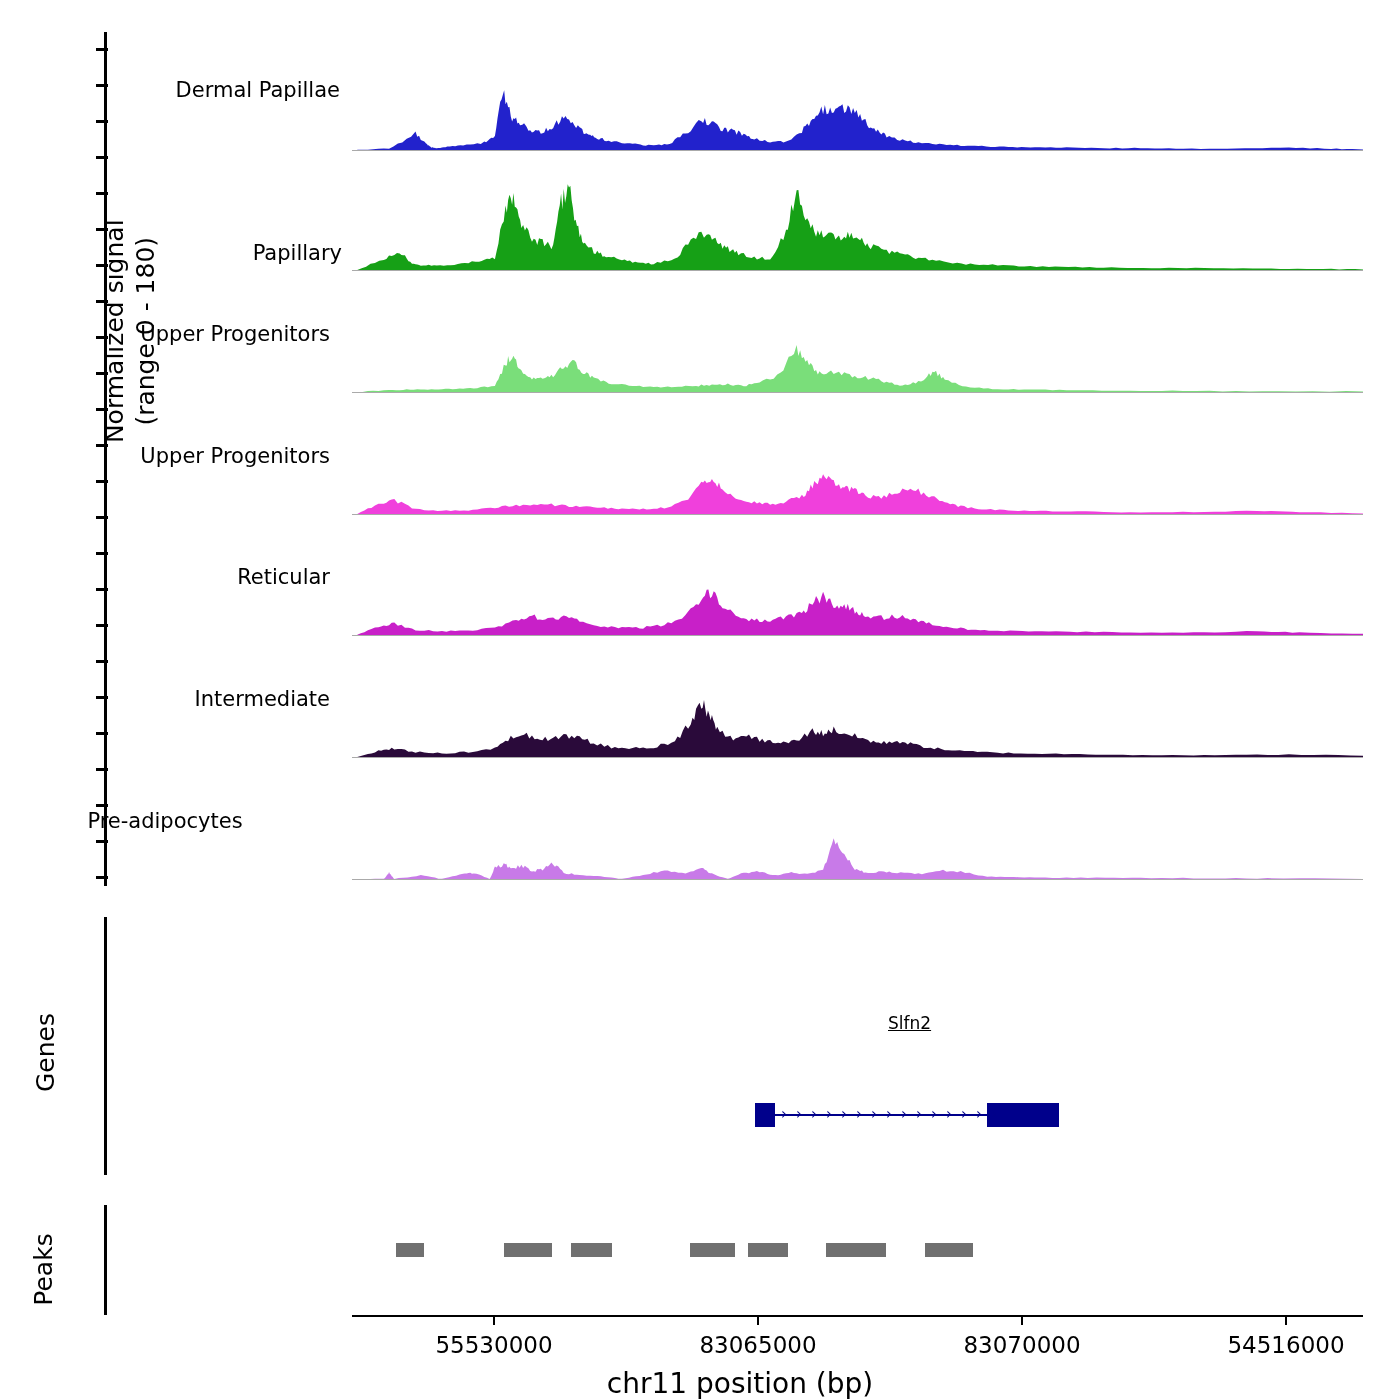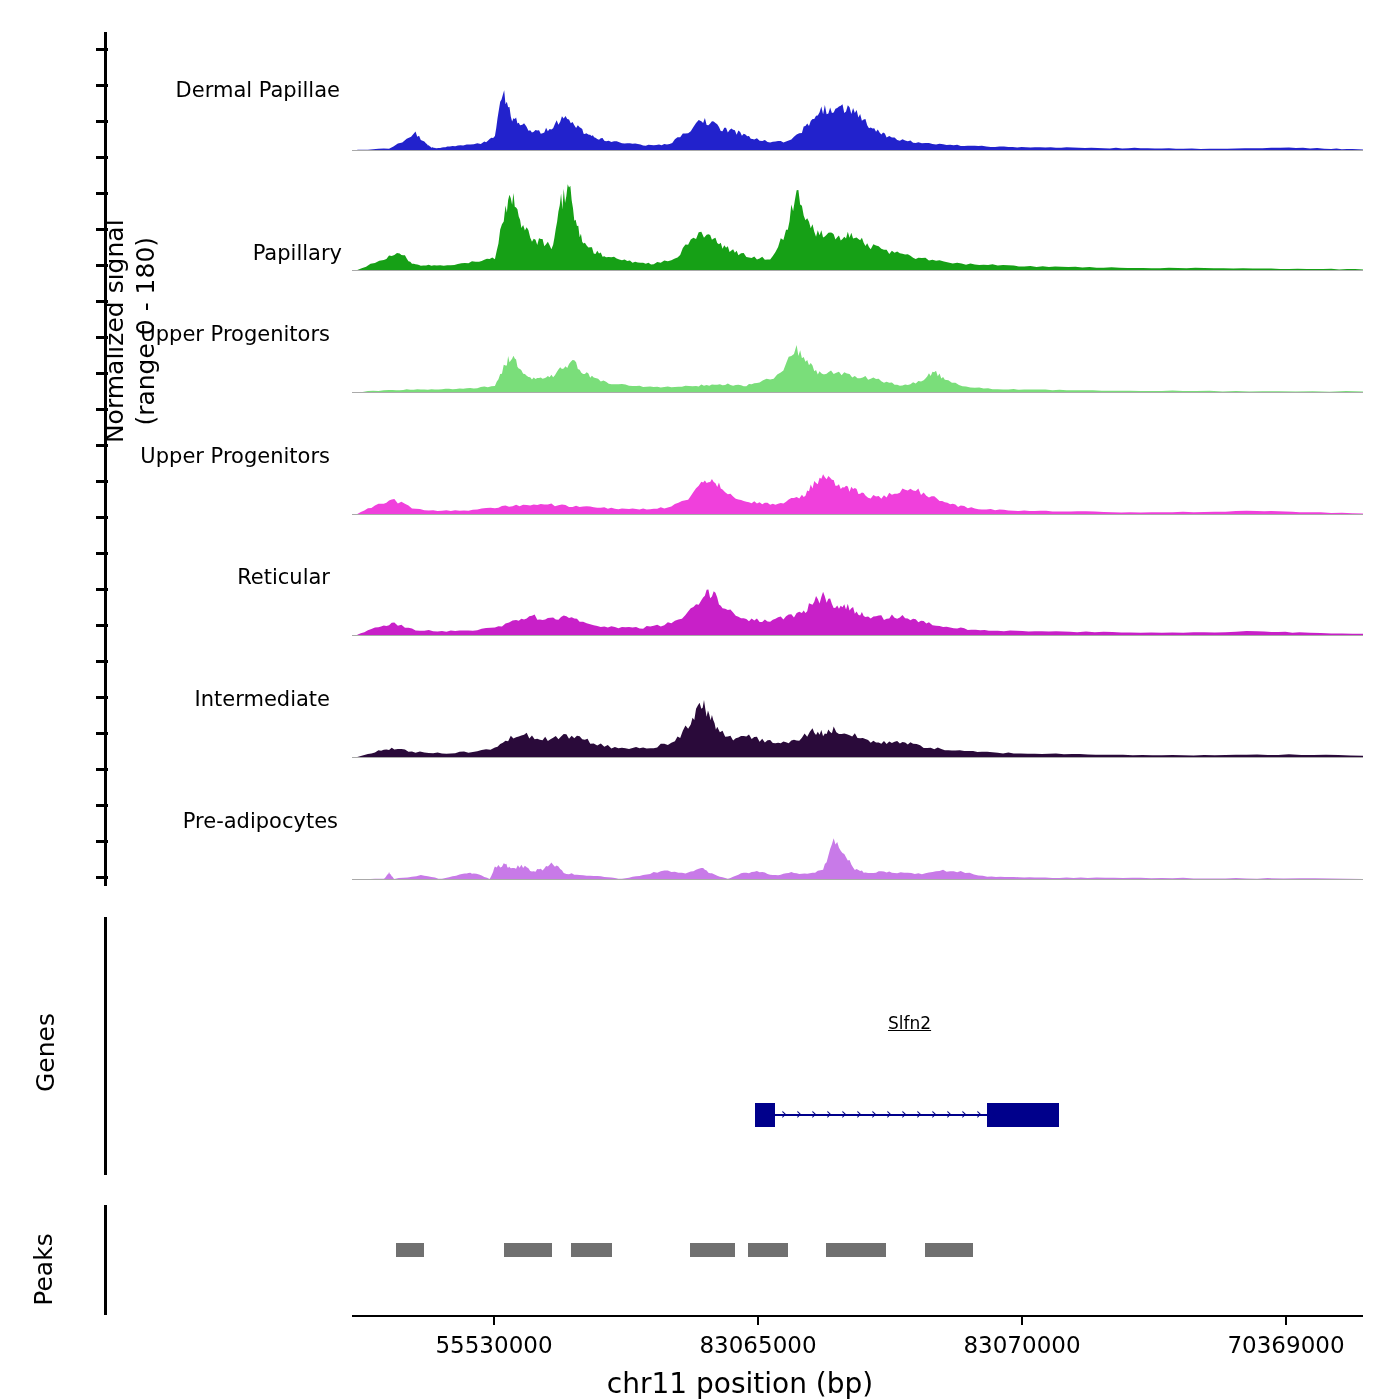--- a/index.html
+++ b/index.html
@@ -232,21 +232,21 @@
     <div class="track-label" style="left:0px; top:687px; width:330px;">Intermediate</div>
     <div class="track-plot" style="top:647px;">
       <svg width="1011" height="110" viewBox="0 0 1011 110" preserveAspectRatio="none">
           <path d="M 5.29 110 L 5.29 109.88 L 8.82 108.90 L 12.35 107.99 L 15.88 107.08 L 19.41 106.38 L 22.94 105.48 L 26.47 103.17 L 29.11 103.64 L 31.76 102.66 L 34.41 102.57 L 37.05 103.03 L 39.70 100.76 L 42.35 102.57 L 45.87 102.04 L 49.40 101.96 L 52.93 102.50 L 56.46 104.63 L 59.99 104.40 L 63.52 105.64 L 67.93 104.61 L 72.34 105.38 L 76.75 106.04 L 81.16 106.23 L 85.57 105.54 L 89.98 106.58 L 94.40 106.64 L 98.81 106.42 L 103.22 106.27 L 107.63 104.83 L 112.04 104.58 L 116.45 105.68 L 120.86 104.97 L 125.27 104.29 L 129.68 102.88 L 134.09 102.17 L 138.51 102.80 L 142.92 100.41 L 145.56 99.63 L 148.21 96.95 L 150.86 95.84 L 153.50 93.87 L 156.15 94.26 L 158.80 88.79 L 161.44 91.45 L 164.09 90.30 L 166.74 89.44 L 169.38 88.38 L 172.03 87.69 L 174.68 85.75 L 177.32 91.60 L 179.97 88.42 L 182.62 92.25 L 185.26 91.67 L 187.91 92.76 L 190.55 93.23 L 193.20 89.64 L 195.85 93.96 L 198.49 92.16 L 201.14 90.75 L 203.79 88.96 L 206.43 92.35 L 209.08 89.45 L 211.73 86.88 L 214.37 87.31 L 217.02 91.67 L 219.67 88.71 L 222.31 91.33 L 224.96 88.81 L 227.61 89.19 L 230.25 92.32 L 232.90 92.86 L 235.55 91.86 L 238.19 96.66 L 241.72 96.53 L 245.25 98.53 L 248.78 96.59 L 252.31 99.75 L 255.84 98.08 L 259.37 101.44 L 262.90 100.10 L 266.42 101.15 L 269.95 100.65 L 273.48 101.16 L 277.01 102.02 L 280.54 100.90 L 284.07 100.03 L 287.60 101.21 L 291.13 100.49 L 294.65 101.43 L 298.18 101.37 L 301.71 101.35 L 305.24 100.51 L 308.77 96.81 L 312.30 96.67 L 315.83 98.01 L 319.36 95.86 L 322.88 94.35 L 325.53 89.46 L 328.18 90.88 L 330.82 83.83 L 333.47 78.42 L 336.12 81.87 L 338.76 77.49 L 340.53 70.82 L 342.29 73.09 L 344.06 61.82 L 345.82 58.46 L 347.59 55.63 L 349.35 61.73 L 350.67 60.73 L 352.00 52.90 L 353.32 62.12 L 354.64 69.82 L 355.97 63.54 L 357.29 67.49 L 358.61 73.34 L 359.94 67.92 L 361.26 73.05 L 362.58 76.13 L 363.91 82.81 L 365.23 79.63 L 367.88 85.24 L 370.52 83.75 L 373.17 89.87 L 375.82 89.61 L 378.46 88.65 L 381.11 93.41 L 383.76 91.16 L 386.40 90.54 L 389.05 89.09 L 391.70 89.02 L 394.34 89.43 L 396.99 87.61 L 399.64 92.08 L 402.28 90.10 L 404.93 89.65 L 407.58 94.75 L 410.22 91.65 L 412.87 95.58 L 415.52 93.37 L 418.16 93.12 L 420.81 95.91 L 423.46 96.29 L 426.10 95.69 L 428.75 96.23 L 431.40 94.53 L 434.04 95.13 L 436.69 96.13 L 439.34 93.42 L 441.98 92.86 L 444.63 93.46 L 447.27 93.66 L 449.92 90.84 L 452.57 86.44 L 455.21 89.70 L 457.86 84.81 L 460.51 81.34 L 462.27 85.68 L 464.04 88.00 L 465.80 84.75 L 467.57 87.86 L 469.33 83.06 L 471.09 89.28 L 472.86 86.54 L 474.62 87.08 L 476.39 82.59 L 478.15 84.94 L 479.92 86.32 L 481.68 79.41 L 484.33 85.22 L 486.97 86.91 L 489.62 86.98 L 492.27 86.45 L 494.91 87.20 L 497.56 88.34 L 500.21 89.56 L 502.85 86.34 L 505.50 91.02 L 508.15 91.24 L 510.79 90.92 L 513.44 92.10 L 516.09 92.93 L 518.73 95.70 L 521.38 93.64 L 524.03 95.45 L 526.67 95.38 L 529.32 96.86 L 531.97 94.11 L 534.61 97.07 L 537.26 94.39 L 539.91 95.92 L 542.55 94.72 L 545.20 93.99 L 547.85 96.53 L 550.49 94.95 L 553.14 95.52 L 555.79 97.46 L 558.43 95.23 L 561.08 96.78 L 564.61 96.91 L 568.14 98.26 L 571.66 100.88 L 575.19 101.04 L 578.72 100.76 L 582.25 102.33 L 585.78 100.57 L 589.31 101.97 L 592.84 103.22 L 596.37 103.18 L 599.90 103.50 L 603.42 103.44 L 607.84 103.37 L 612.25 103.98 L 616.66 103.90 L 621.07 104.04 L 625.48 104.88 L 629.89 104.78 L 635.18 104.77 L 640.48 105.23 L 645.77 105.75 L 651.06 106.41 L 656.36 105.62 L 661.65 106.59 L 668.71 106.45 L 675.76 106.64 L 682.82 106.74 L 689.88 106.93 L 696.94 106.81 L 703.99 106.60 L 711.93 107.25 L 719.87 106.93 L 727.81 107.08 L 735.75 107.57 L 743.69 107.70 L 751.63 107.78 L 761.34 107.73 L 771.04 107.77 L 780.75 108.18 L 790.45 107.99 L 800.15 108.20 L 809.86 108.27 L 820.45 108.11 L 831.03 108.19 L 841.62 108.44 L 852.20 107.96 L 862.79 108.25 L 873.38 107.93 L 883.96 107.70 L 894.55 107.75 L 905.14 107.61 L 915.72 107.93 L 926.31 107.89 L 936.90 107.32 L 949.25 108.07 L 961.60 107.90 L 973.95 107.87 L 986.30 108.02 L 998.65 108.41 L 1011.00 108.78 L 1011.00 110 Z" fill="#2A0A3A" stroke="none"></path>
         </svg>
     </div>
     <div class="baseline" style="top:757px;"></div>
   </div>
 
   <div class="track" style="top:0px;">
-    <div class="track-label" style="left:8px; top:809px; width:330px;">Pre-adipocytes</div>
+    <div class="track-label" style="left:0px; top:809px; width:330px;text-align:center;">Pre-adipocytes</div>
     <div class="track-plot" style="top:769px;">
       <svg width="1011" height="110" viewBox="0 0 1011 110" preserveAspectRatio="none">
           <path d="M 5.29 110 L 5.29 110.00 L 9.70 110.00 L 14.12 110.00 L 18.53 110.00 L 22.94 109.69 L 27.35 109.75 L 31.76 109.64 L 32.64 109.22 L 33.52 108.19 L 34.41 106.92 L 35.29 105.38 L 36.17 105.17 L 37.05 102.90 L 37.93 104.88 L 38.82 105.52 L 39.70 107.15 L 40.58 107.83 L 41.46 109.13 L 42.35 110.00 L 46.76 109.12 L 51.17 108.69 L 55.58 108.41 L 59.99 107.77 L 64.40 107.17 L 68.81 106.03 L 72.34 106.73 L 75.87 107.32 L 79.40 108.02 L 82.93 108.49 L 86.46 109.68 L 89.98 109.72 L 93.51 109.11 L 97.04 108.33 L 100.57 107.18 L 104.10 106.63 L 107.63 105.38 L 111.16 104.73 L 112.92 104.58 L 114.69 104.54 L 116.45 104.01 L 118.21 103.66 L 119.98 104.77 L 121.74 104.41 L 124.39 104.69 L 127.04 105.41 L 129.68 106.54 L 132.33 108.00 L 134.98 108.80 L 137.62 110.00 L 138.51 108.48 L 139.39 106.66 L 140.27 104.74 L 141.15 102.79 L 142.03 99.41 L 142.92 97.54 L 144.68 98.52 L 146.45 95.88 L 148.21 98.59 L 149.97 97.65 L 151.74 94.17 L 153.50 95.37 L 154.38 94.86 L 155.27 97.98 L 156.15 99.07 L 157.03 97.60 L 157.91 98.48 L 158.80 99.15 L 160.56 99.06 L 162.32 98.91 L 164.09 99.78 L 165.85 96.17 L 167.62 98.67 L 169.38 95.73 L 171.15 98.94 L 172.91 96.72 L 174.68 98.15 L 176.44 99.26 L 178.20 102.02 L 179.97 102.55 L 181.73 102.35 L 183.50 102.76 L 185.26 100.12 L 187.03 100.34 L 188.79 99.72 L 190.55 101.44 L 192.32 99.58 L 194.08 97.02 L 195.85 97.59 L 197.61 95.79 L 199.38 93.58 L 201.14 95.67 L 202.91 97.63 L 204.67 96.45 L 206.43 97.40 L 208.20 99.94 L 209.96 101.35 L 211.73 104.10 L 214.37 104.95 L 217.02 105.31 L 219.67 104.36 L 222.31 105.75 L 224.96 105.68 L 227.61 106.11 L 231.14 106.17 L 234.66 106.64 L 238.19 106.64 L 241.72 107.02 L 245.25 107.03 L 248.78 107.30 L 252.31 108.12 L 255.84 108.23 L 259.37 108.58 L 262.90 109.03 L 266.42 109.72 L 269.95 109.65 L 273.48 109.28 L 277.01 108.79 L 280.54 107.78 L 284.07 107.24 L 287.60 106.94 L 291.13 105.96 L 294.65 105.49 L 298.18 104.91 L 301.71 102.89 L 305.24 103.70 L 308.77 102.29 L 312.30 101.62 L 315.83 101.40 L 319.36 103.07 L 322.88 102.86 L 326.41 103.76 L 329.94 103.81 L 333.47 104.44 L 336.12 103.46 L 338.76 102.58 L 341.41 102.36 L 344.06 100.77 L 346.70 99.69 L 349.35 99.09 L 351.12 99.06 L 352.88 100.73 L 354.64 101.51 L 356.41 103.66 L 358.17 104.26 L 359.94 104.32 L 362.58 105.42 L 365.23 106.68 L 367.88 107.78 L 370.52 108.26 L 373.17 108.89 L 375.82 109.72 L 378.46 109.12 L 381.11 107.64 L 383.76 106.79 L 386.40 105.70 L 389.05 104.25 L 391.70 103.85 L 394.34 103.81 L 396.99 104.18 L 399.64 102.91 L 402.28 102.87 L 404.93 101.93 L 407.58 103.20 L 410.22 102.98 L 412.87 103.52 L 415.52 105.04 L 418.16 105.75 L 420.81 105.98 L 423.46 105.98 L 426.10 106.17 L 428.75 105.82 L 431.40 104.73 L 434.04 104.34 L 436.69 104.05 L 439.34 103.01 L 441.98 104.12 L 444.63 104.19 L 447.27 105.04 L 449.92 104.81 L 452.57 104.44 L 455.21 104.87 L 457.86 104.15 L 460.51 103.87 L 463.15 103.63 L 465.80 101.77 L 468.45 101.13 L 471.09 100.74 L 472.86 94.95 L 474.62 93.29 L 476.39 86.39 L 478.15 79.96 L 479.92 75.37 L 481.68 69.29 L 483.45 75.48 L 485.21 73.02 L 486.97 78.67 L 488.74 81.69 L 490.50 83.99 L 492.27 84.95 L 494.03 88.32 L 495.80 91.41 L 497.56 91.09 L 499.32 95.49 L 501.09 98.40 L 502.85 100.98 L 504.62 99.96 L 506.38 101.03 L 508.15 101.99 L 509.91 101.54 L 511.68 103.69 L 513.44 103.57 L 516.09 103.96 L 518.73 103.88 L 521.38 104.06 L 524.03 103.87 L 526.67 102.23 L 529.32 102.34 L 531.97 102.56 L 534.61 103.61 L 537.26 102.51 L 539.91 103.67 L 542.55 104.11 L 545.20 104.16 L 548.73 103.16 L 552.26 103.70 L 555.79 103.78 L 559.31 103.90 L 562.84 105.10 L 566.37 104.36 L 569.90 105.20 L 573.43 104.15 L 576.96 103.62 L 580.49 102.96 L 584.02 102.28 L 587.54 102.10 L 591.07 100.85 L 594.60 102.72 L 598.13 102.31 L 601.66 102.35 L 605.19 103.19 L 608.72 101.92 L 613.13 103.88 L 617.54 103.63 L 621.95 105.58 L 626.36 106.38 L 630.77 106.79 L 635.18 107.65 L 639.59 107.60 L 644.01 108.00 L 648.42 107.75 L 652.83 108.00 L 657.24 108.00 L 661.65 107.90 L 666.94 108.29 L 672.24 108.52 L 677.53 108.19 L 682.82 108.51 L 688.12 108.55 L 693.41 108.38 L 700.47 108.90 L 707.52 109.04 L 714.58 108.52 L 721.64 109.06 L 728.70 108.49 L 735.75 109.01 L 744.58 108.60 L 753.40 108.77 L 762.22 108.77 L 771.04 108.97 L 779.86 108.81 L 788.69 108.70 L 799.27 109.20 L 809.86 108.88 L 820.45 109.32 L 831.03 108.82 L 841.62 109.42 L 852.20 109.50 L 862.79 109.49 L 873.38 109.49 L 883.96 109.09 L 894.55 109.62 L 905.14 109.70 L 915.72 109.07 L 931.60 109.57 L 947.48 109.19 L 963.36 109.31 L 979.24 109.48 L 995.12 109.76 L 1011.00 110.00 L 1011.00 110 Z" fill="#C87AE8" stroke="none"></path>
         </svg>
     </div>
     <div class="baseline" style="top:879px;"></div>
   </div>
 
   <div class="axis-bar" style="left:104px; top:917px; width:3px; height:258px;"></div>
   <div class="ylabel-rot" style="left:-35px; top:1038px; width:160px;">Genes</div>
@@ -271,17 +271,17 @@
 
   <div class="xaxis-line" style="top:1315px;"></div>
   <div class="xtick" style="left:493px; top:1317px;"></div>
   <div class="xtick" style="left:757px; top:1317px;"></div>
   <div class="xtick" style="left:1021px; top:1317px;"></div>
   <div class="xtick" style="left:1285px; top:1317px;"></div>
 
   <div class="xticklabel" style="left:494px; top:1332px;">55530000</div>
   <div class="xticklabel" style="left:758px; top:1332px;">83065000</div>
   <div class="xticklabel" style="left:1022px; top:1332px;">83070000</div>
-  <div class="xticklabel" style="left:1286px; top:1332px;">70369000</div>
+  <div class="xticklabel" style="left:1286px; top:1332px;">54516000</div>
 
   <div class="xlabel" style="top:1367px;padding-left:40px;">chr11 position (bp)</div>
 
 </div>
 
 </body></html>

